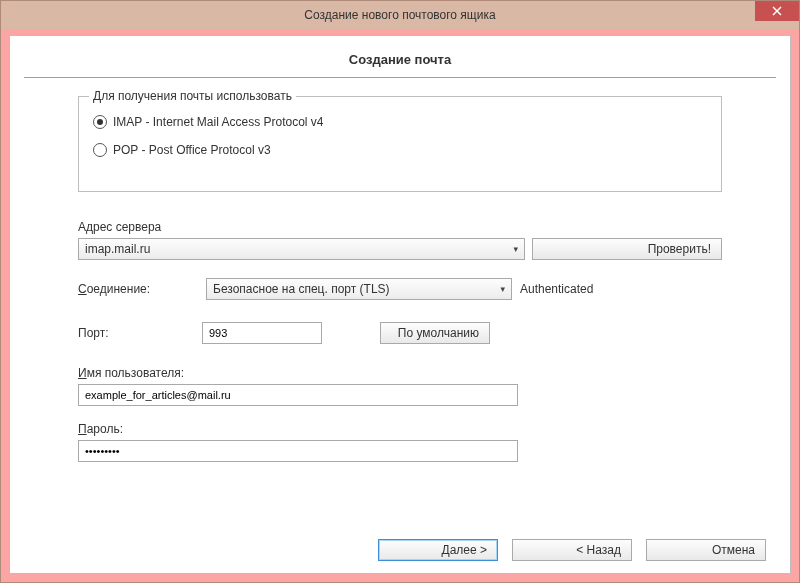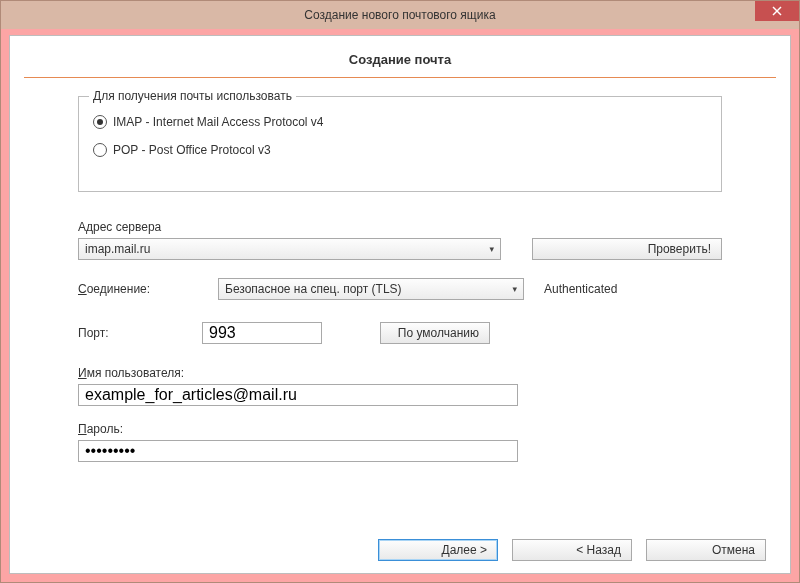--- a/index.html
+++ b/index.html
@@ -114,21 +114,21 @@
     display: none;
   }
   .radio.checked .dot { display: block; }
   .label { width: 120px; }
   .label.full { width: auto; display: block; margin-bottom: 4px; }
   input[type=text], input[type=password] {
     height: 22px;
     border: 1px solid #a9a9a9;
     padding: 0 6px;
     font-family: inherit;
-    font-size: 16px;
+    font-size: 11px;
     box-sizing: border-box;
     background: #fff;
   }
   .select {
     height: 22px;
     border: 1px solid #a9a9a9;
     background: linear-gradient(#fdfdfd, #ececec);
     display: flex;
     align-items: center;
     padding: 0 6px;
@@ -167,23 +167,23 @@
     left: 0;
     right: 0;
     bottom: 12px;
     display: flex;
     justify-content: flex-end;
     gap: 14px;
     padding-right: 24px;
   }
   .footer .btn { width: 120px; }
   .u { text-decoration: underline; }
-  .group-address { display: flex; align-items: flex-end; gap: 31px; margin-bottom: 18px; }
+  .group-address { display: flex; align-items: flex-end; gap: 7px; margin-bottom: 18px; }
   .group-address .left { flex: 1; }
-  .group-conn { display: flex; align-items: center; gap: 20px; margin-bottom: 22px; }
+  .group-conn { display: flex; align-items: center; gap: 8px; margin-bottom: 22px; }
   .group-port { display: flex; align-items: center; gap: 4px; margin-bottom: 22px; }
   .stack { margin-bottom: 16px; }
 </style>
 </head>
 <body>
 
 <div class="window">
 
   <div class="titlebar">
     <span class="title">Создание нового почтового ящика</span>

